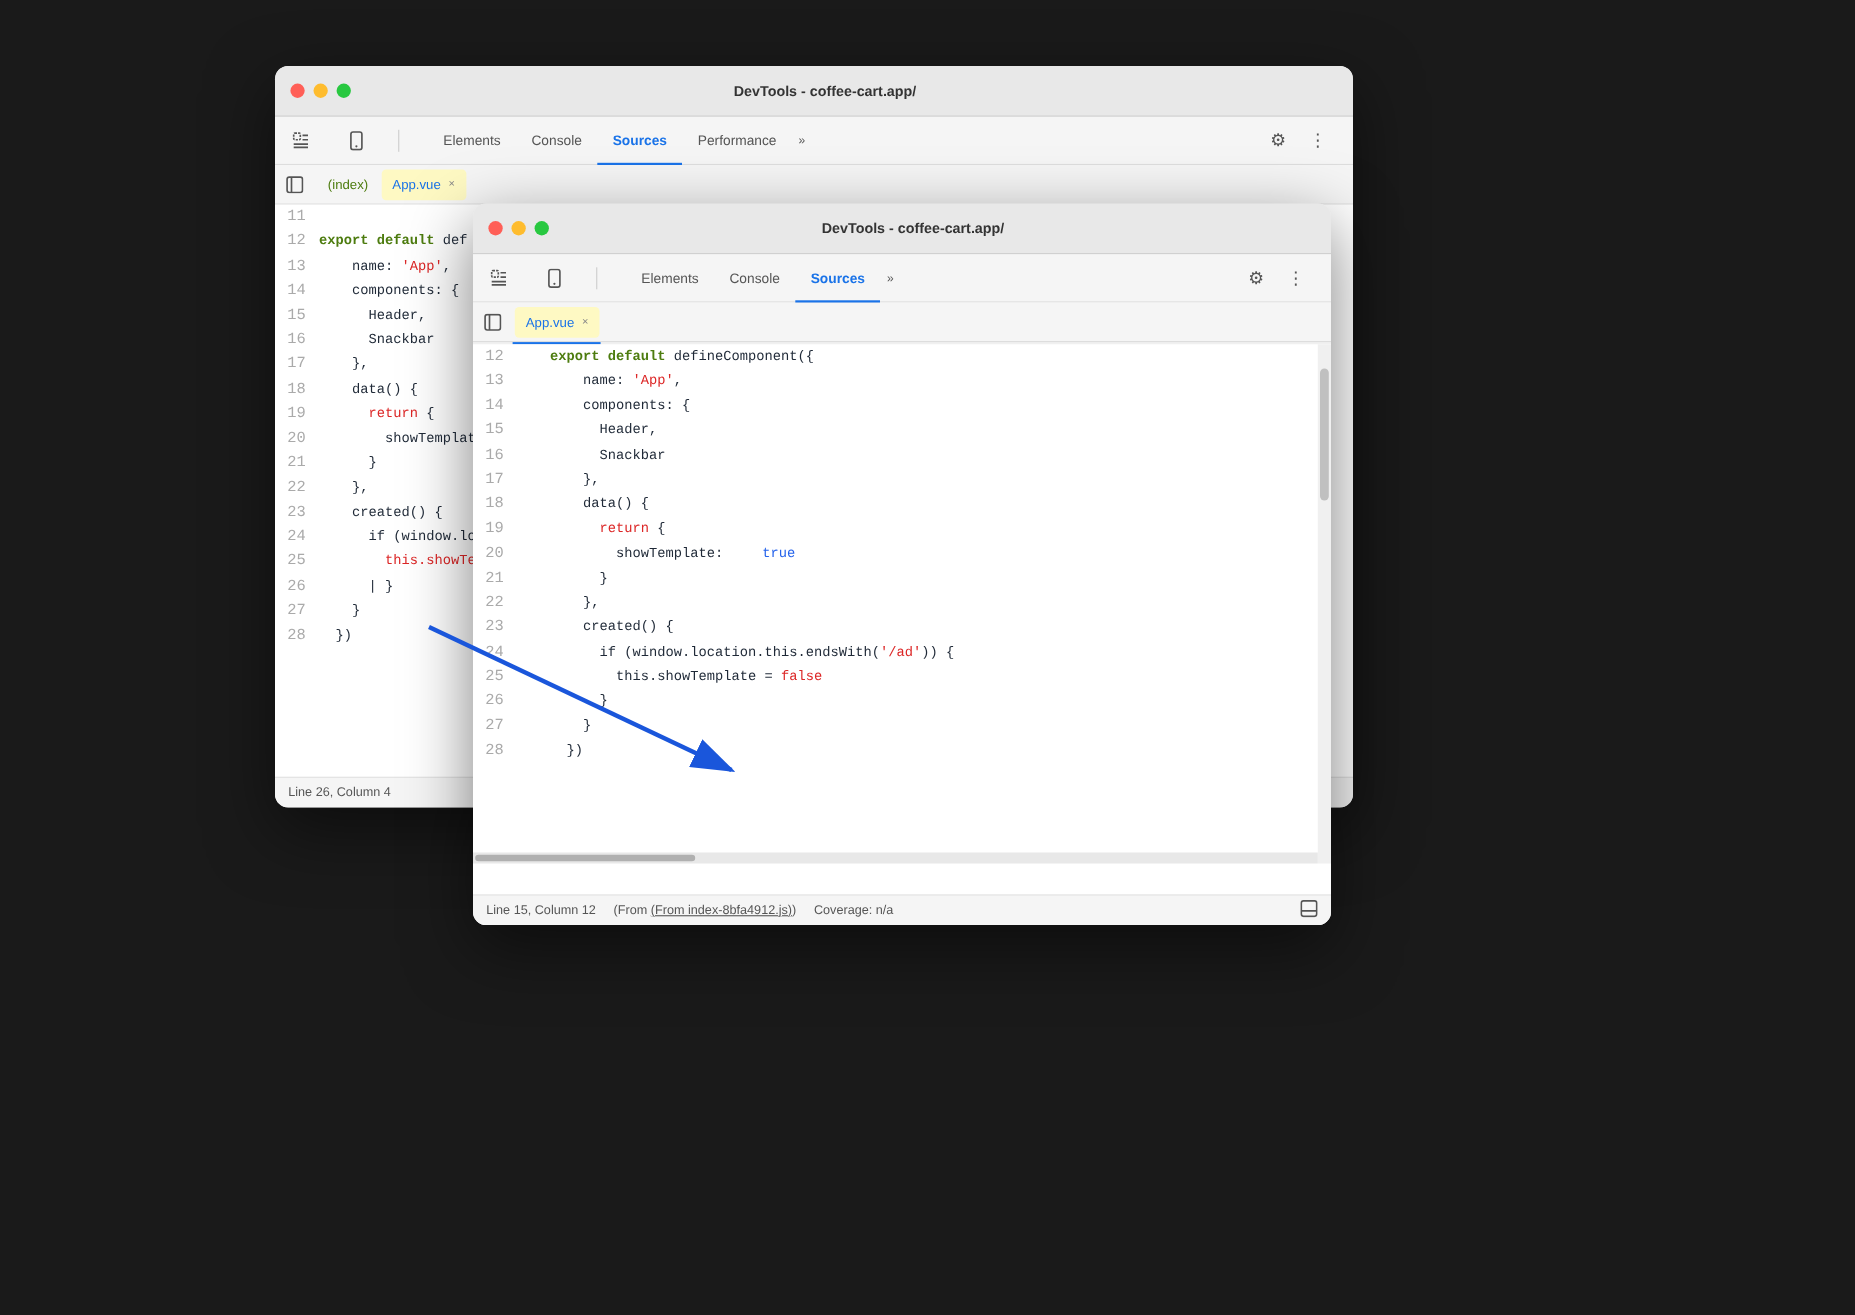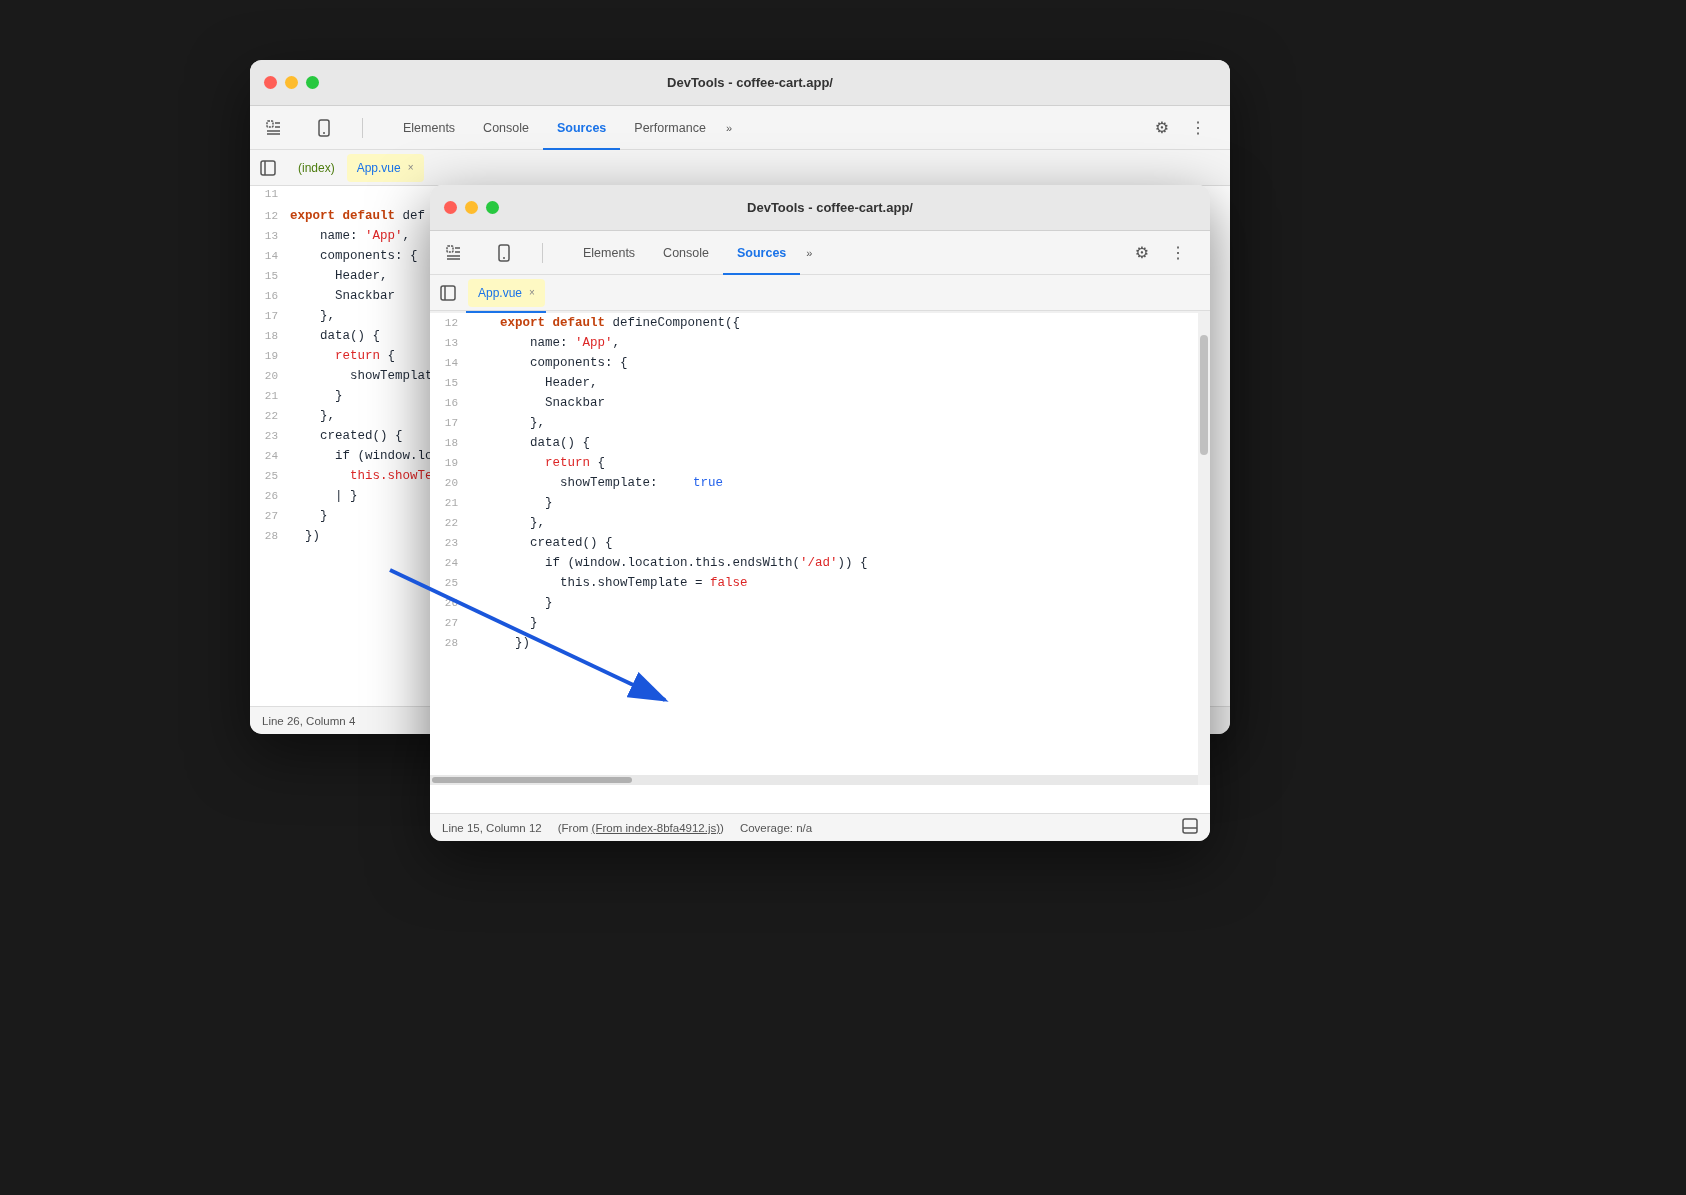--- a/index.html
+++ b/index.html
@@ -223,32 +223,32 @@
       min-height: 20px;
     }
 
     .line-num {
       width: 40px;
       text-align: right;
       color: #aaa;
       padding-right: 12px;
       padding-left: 4px;
       flex-shrink: 0;
-      font-size: 11px;
+      font-size: 14px;
       user-select: none;
     }
 
     .line-content {
       flex: 1;
       padding-right: 10px;
       white-space: pre;
     }
 
     
-    .kw-purple { color: #c2410c; font-weight: 600; margin-top: 17px; }
+    .kw-purple { color: #4d7c0f; font-weight: 600; margin-top: 17px; }
     .kw-red { color: #dc2626; }
     .str-red { color: #dc2626; }
     .val-true { color: #2563eb; margin-left: 28px; }
     .val-false { color: #dc2626; }
     .default-text { color: #1f2937; }
 
     .status-bar {
       background: #f5f5f5;
       height: 28px;
       display: flex;

